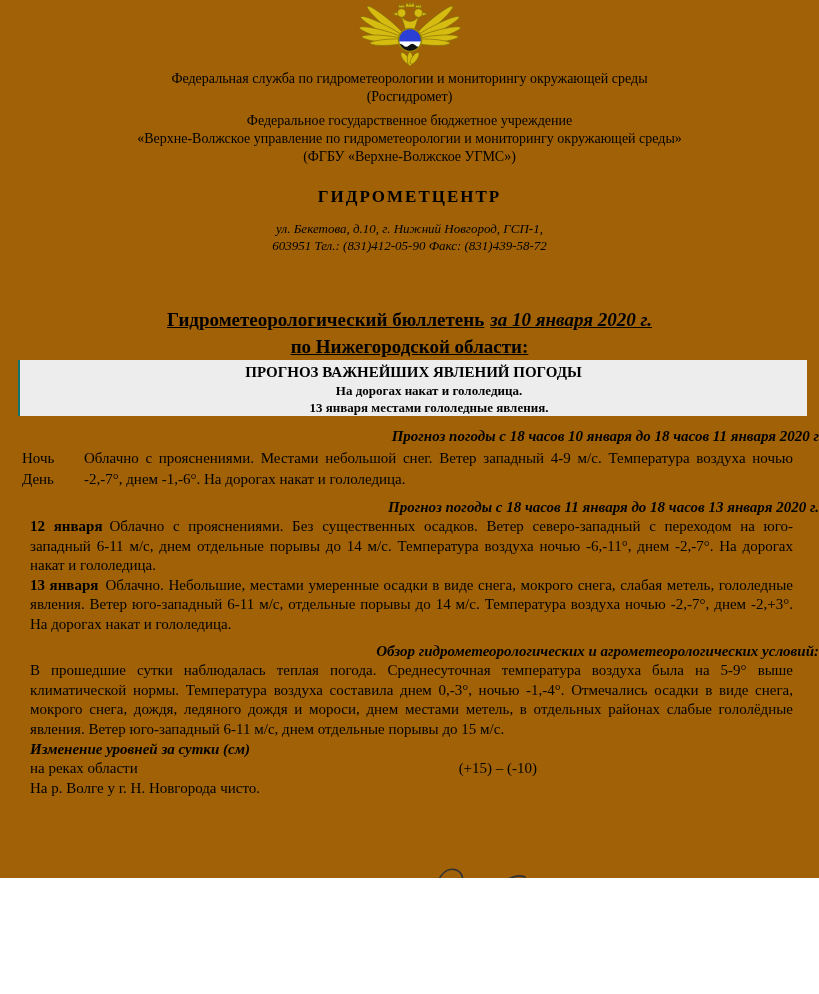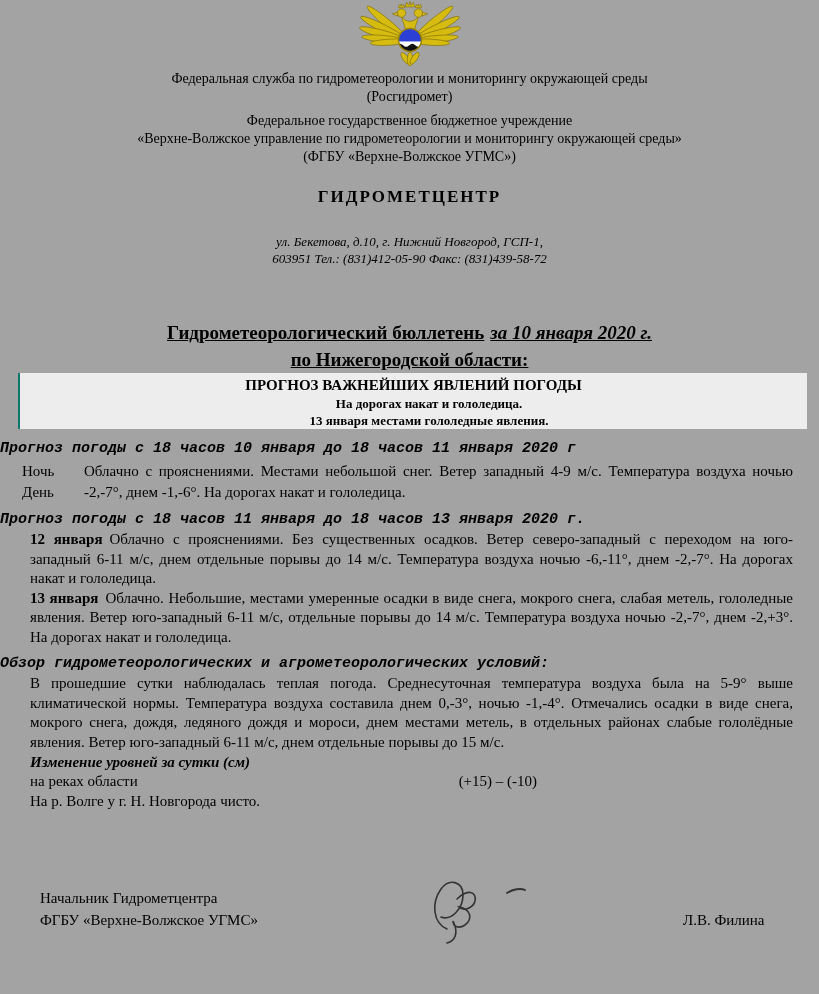--- a/index.html
+++ b/index.html
@@ -1,36 +1,36 @@
 <!DOCTYPE html>
 <html><head>
 <meta charset="utf-8">
 <style>
   html,body{margin:0;padding:0;background:#fff;}
   .page{
-    width:819px;height:994px;position:relative;overflow:hidden;
-    background:#a3a3a3;color:#000;
+    width:819px;height:878px;position:relative;overflow:hidden;
+    background:#a16207;color:#000;
     font-family:"Liberation Serif","DejaVu Serif",serif;
   }
   .c{text-align:center;}
   .emblem{display:block;margin:0 auto;}
   .org1{margin-top:4px;font-size:14px;line-height:18px;}
   .org2{margin-top:6px;font-size:14px;line-height:18px;}
   .dept{margin-top:20px;font-size:17px;line-height:22px;font-weight:bold;letter-spacing:2px;}
-  .addr{margin-top:25px;font-size:13px;line-height:17px;font-style:italic;}
+  .addr{margin-top:12px;font-size:13px;line-height:17px;font-style:italic;}
   .title{margin-top:52px;font-size:19px;line-height:27px;font-weight:bold;text-decoration:underline;}
   .title .t2{font-style:italic;margin-left:6px;}
   .band{
     margin-top:0;margin-left:18px;margin-right:12px;
     background:#ededed;border-left:2px solid #0f766e;
     padding:2px 0 0 0;
   }
   .band .bh{font-size:15px;line-height:20px;font-weight:bold;text-align:center;}
   .band .bl{font-size:13px;line-height:17px;font-weight:bold;text-align:center;padding-left:31px;}
-  .sechead{margin-top:10px;font-size:15px;line-height:20px;font-weight:bold;font-style:italic;text-align:left;font-family:Liberation Mono, monospace;}
+  .sechead{margin-top:10px;font-size:15px;line-height:20px;font-weight:bold;font-style:italic;text-align:right;}
   .sechead.tight{margin-top:7px;}
   .f1rows{display:flex;margin-top:2px;padding:0 26px 0 22px;}
   .f1labels{flex:0 0 62px;font-size:15px;line-height:21px;}
   .f1text{flex:1;font-size:15px;line-height:21px;text-align:justify;}
   .para{margin:0;padding:0 26px 0 30px;font-size:15px;line-height:19.5px;text-align:justify;}
   .para .lbl{font-weight:bold;margin-right:7px;}
   .levhead{margin-top:0;padding-left:30px;font-size:15px;line-height:20px;font-weight:bold;font-style:italic;}
   .levrow{position:relative;padding-left:30px;font-size:15px;line-height:19.5px;}
   .levval{position:absolute;left:56%;top:0;}
   .volga{padding-left:30px;font-size:15px;line-height:19.5px;}

